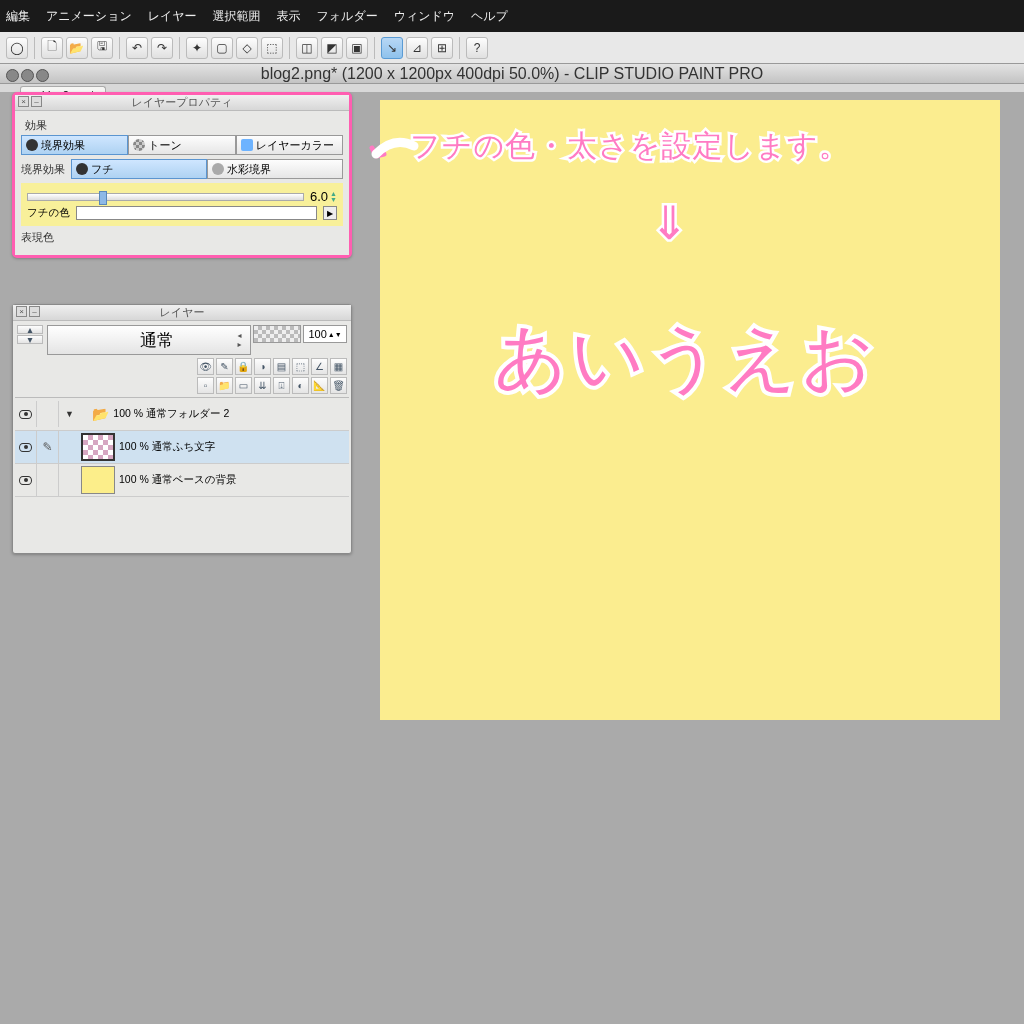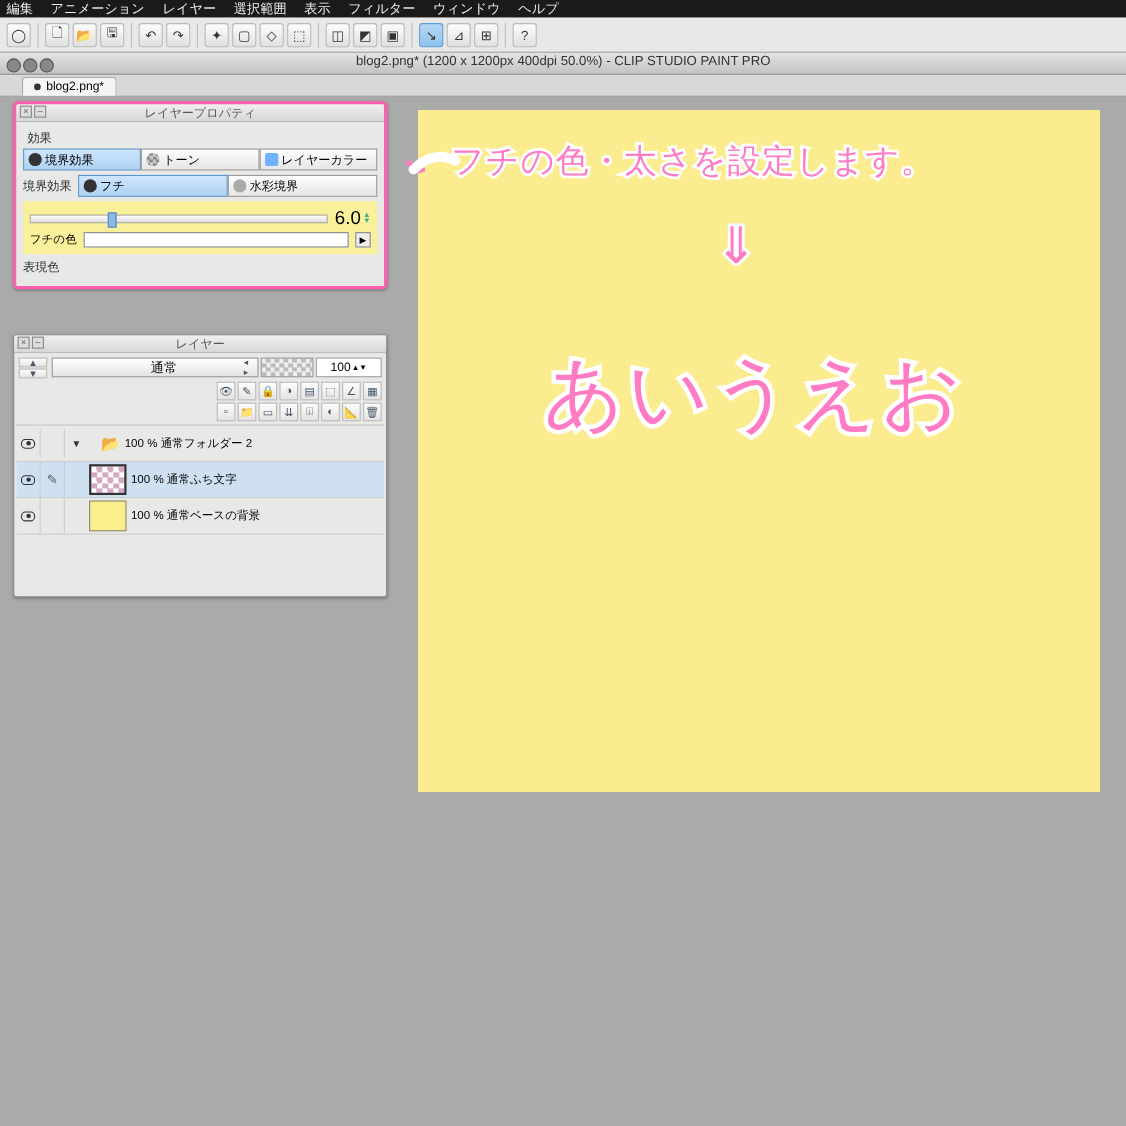--- a/index.html
+++ b/index.html
@@ -1,29 +1,29 @@
 <!DOCTYPE html>
 <html><head>
 <meta charset="utf-8">
 <style>
 * { box-sizing: border-box; margin: 0; padding: 0; font-family: "Hiragino Kaku Gothic Pro", Meiryo, sans-serif; }
 body { width: 1024px; height: 1024px; background: #aaaaaa; overflow: hidden; position: relative; }
 
-.menubar { background: #1a1a1a; color: #eee; height: 16px; display: flex; align-items: center; padding: 0 6px; font-size: 12px; }
+.menubar { background: #1a1a1a; color: #eee; height: 32px; display: flex; align-items: center; padding: 0 6px; font-size: 12px; }
 .menubar span { margin-right: 16px; cursor: default; }
 
 .toolbar { background: #e8e8e8; height: 32px; border-bottom: 1px solid #999; display: flex; align-items: center; padding: 2px 6px; gap: 3px; }
 .tb-btn { width: 22px; height: 22px; border: 1px solid #bbb; border-radius: 3px; background: linear-gradient(#fdfdfd,#e0e0e0); display: flex; align-items: center; justify-content: center; font-size: 12px; color: #333; }
 .tb-sep { width: 1px; height: 22px; background: #bbb; margin: 0 3px; }
 .tb-btn.active { background: linear-gradient(#b7d7f5,#8fc2ec); border-color: #5a9bd4; }
 
 .window-controls { display: flex; gap: 2px; padding: 3px 4px; background: #d4d4d4; }
 .wc { width: 13px; height: 13px; border-radius: 50%; background: #888; border:1px solid #555; }
 
-.title-bar { background: linear-gradient(#e3e3e3,#c3c3c3); height: 20px; display:flex; align-items:flex-start; justify-content:center; font-size:12px; color:#333; border-bottom:1px solid #999; position:relative;}
+.title-bar { background: linear-gradient(#e3e3e3,#c3c3c3); height: 20px; display:flex; align-items:center; justify-content:center; font-size:16px; color:#333; border-bottom:1px solid #999; position:relative;}
 .title-bar .window-controls { position:absolute; left:2px; top:2px; background:transparent;}
 
 .tab-strip { background:#d8d8d8; height:20px; display:flex; align-items:flex-end; border-bottom:1px solid #999; padding-left:20px;}
 .doc-tab { background:#f5f5f3; border:1px solid #aaa; border-bottom:none; padding:2px 10px; font-size:11px; border-radius:3px 3px 0 0; display:flex; align-items:center; gap:5px;}
 .doc-tab .dot{ width:6px;height:6px;border-radius:50%;background:#333;}
 
 .workspace { position: absolute; top: 92px; left: 0; right: 0; bottom: 0; background: #aaaaaa; }
 
 .panel { position: absolute; background: #e8e8e6; border: 1px solid #8a8a8a; border-radius: 3px; box-shadow: 0 1px 3px rgba(0,0,0,0.25); font-size: 11px; }
 .panel-header { background: linear-gradient(#f0f0f0,#d7d7d7); height: 16px; display:flex; align-items:center; justify-content:center; font-size:11px; color:#555; border-bottom:1px solid #bbb; position:relative;}
@@ -38,36 +38,36 @@
 .seg-btn.selected { background:linear-gradient(#cfe6ff,#aed2f2); border-color:#5b95d0;}
 .seg-btn .ico { width:12px;height:12px;border-radius:50%;background:#333;display:inline-block;}
 .seg-btn .ico.check { background:repeating-conic-gradient(#888 0 25%,#ccc 0 50%); background-size:6px 6px;}
 .seg-btn .ico.sq { border-radius:2px; background:#6db3ff;}
 .seg-btn .ico.wet { background:#aaa;}
 .highlight-block { background:#f8f09a; padding:4px 6px; margin-top:3px;}
 .slider-row { display:flex; align-items:center; gap:6px; margin:2px 0;}
 .slider-bar { flex:1; height:8px; background:linear-gradient(#fff,#ddd); border:1px solid #aaa; position:relative;}
 .slider-bar .thumb { position:absolute; left:26%; top:-3px; width:8px; height:14px; background:#8db8e6; border:1px solid #5a88b8;}
 .spin { display:flex; align-items:center;}
-.spin-val { font-size:17px; margin-right:2px;}
+.spin-val { font-size:13px; margin-right:2px;}
 .spin-arrows { display:flex; flex-direction:column; font-size:7px; line-height:6px; color:#4a8;}
 .color-row { display:flex; align-items:center; gap:6px; margin:2px 0;}
 .color-swatch { flex:1; height:14px; background:#fff; border:1px solid #888;}
 .play-btn { width:14px;height:14px;border:1px solid #888;background:#eee;display:flex;align-items:center;justify-content:center;font-size:8px;}
 .expr-row { display:flex; align-items:center; margin-top:4px;}
 .expr-select { flex:1; height:18px; border:1px solid #999; background:linear-gradient(#fff,#e4e4e4); display:flex; align-items:center; justify-content:center; gap:6px; font-size:11px; margin-left:8px; position:relative;}
 .rainbow { width:16px;height:10px;background:linear-gradient(90deg,#f44,#fa4,#4f4,#4af,#a4f);}
 .expr-select:after { content:"◂▸"; position:absolute; right:6px; font-size:8px; color:#555; writing-mode:vertical-lr;}
 
 .layer-panel { left: 12px; top: 212px; width: 340px; }
 .lp-body { padding:2px 2px 6px 2px;}
 .lp-row1 { display:flex; gap:2px; padding:2px;}
-.lp-select { flex:1; height:18px; border:1px solid #999; background:linear-gradient(#fff,#e4e4e4); display:flex; align-items:center; justify-content:center; font-size:12px; position:relative;padding-left:16px;}
+.lp-select { flex:1; height:30px; border:1px solid #999; background:linear-gradient(#fff,#e4e4e4); display:flex; align-items:center; justify-content:center; font-size:17px; position:relative;padding-left:16px;}
 .lp-select:after { content:"◂▸"; position:absolute; right:6px; font-size:8px; color:#555; writing-mode:vertical-lr;}
-.lp-op { width:60px; height:18px; border:1px solid #999; background:#fff; text-align:center; font-size:11px; display:flex; align-items:center; justify-content:center;}
+.lp-op { width:44px; height:18px; border:1px solid #999; background:#fff; text-align:center; font-size:11px; display:flex; align-items:center; justify-content:center;}
 .lp-ck { width:48px; height:18px; background:repeating-conic-gradient(#bbb 0 25%,#eee 0 50%); background-size:8px 8px; border:1px solid #999;}
 .icon-row { display:flex; gap:2px; padding:1px 2px; justify-content:flex-end; flex-wrap:wrap;}
 .mini-ico { width:17px; height:17px; border:1px solid #bbb; background:linear-gradient(#fdfdfd,#e4e4e4); font-size:10px; display:flex; align-items:center; justify-content:center; color:#456;}
 .layer-list { margin-top:2px; border-top:1px solid #bbb;}
 .layer-item { display:flex; align-items:center; border-bottom:1px solid #ccc; background:#e8e8e6; min-height:32px;}
 .layer-item.sel { background:#cfe1f0;}
 .layer-item.folder-head { min-height:26px; padding:3px 0;}
 .eye-col { width:22px; display:flex; align-items:center; justify-content:center; border-right:1px solid #ccc; height:100%; min-height:32px;}
 .eye-col.short { min-height:26px;}
 .eye-ico { width:13px;height:9px;border:1px solid #333;border-radius:60%/100%; position:relative;}
@@ -95,21 +95,21 @@
 </style>
 </head>
 <body>
 
 <div class="menubar">
   <span>編集</span>
   <span>アニメーション</span>
   <span>レイヤー</span>
   <span>選択範囲</span>
   <span>表示</span>
-  <span>フィルター</span>
+  <span>フォルダー</span>
   <span>ウィンドウ</span>
   <span>ヘルプ</span>
 </div>
 
 <div class="toolbar">
   <div class="tb-btn">◯</div>
   <div class="tb-sep"></div>
   <div class="tb-btn">🗋</div>
   <div class="tb-btn">📂</div>
   <div class="tb-btn">🖫</div>

